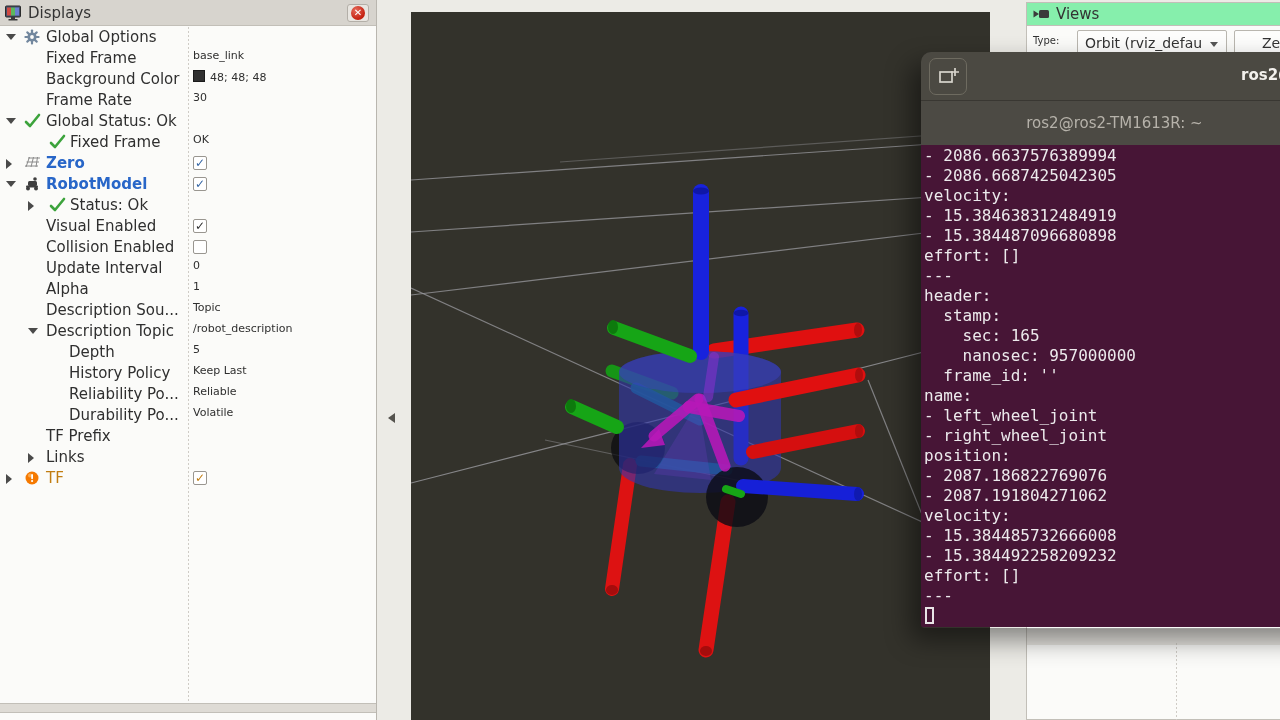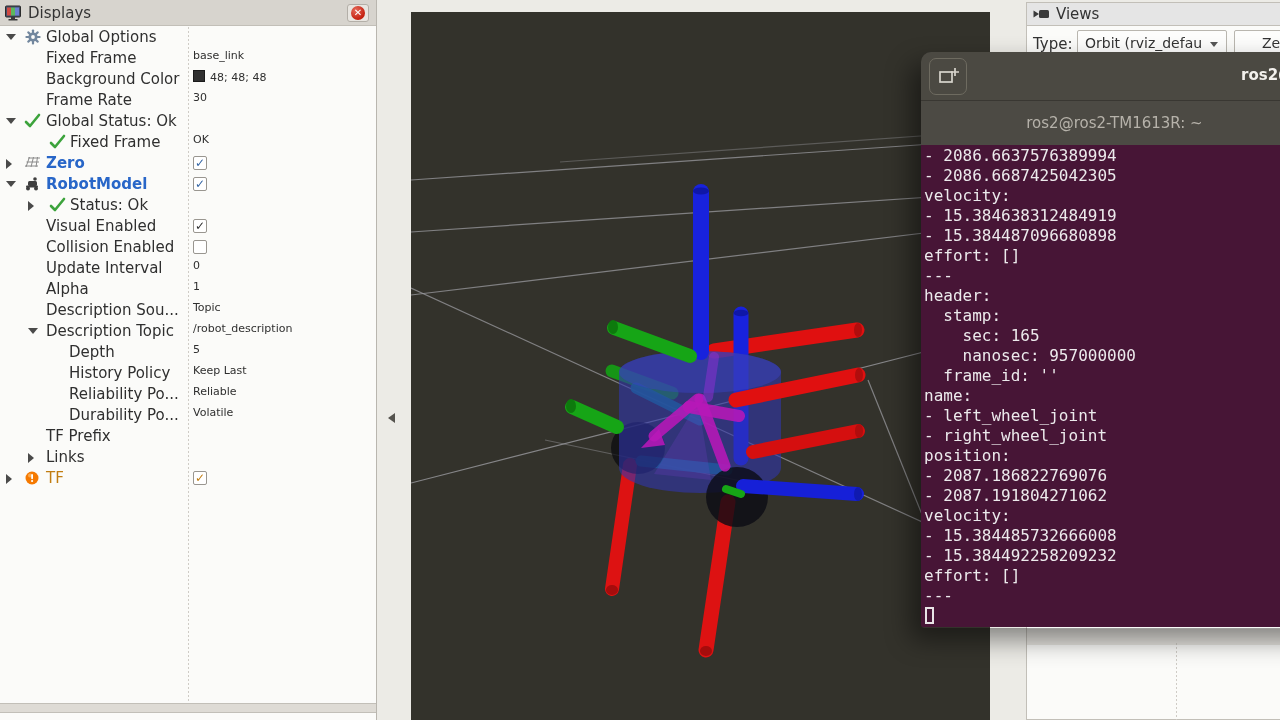--- a/index.html
+++ b/index.html
@@ -24,23 +24,23 @@
   .cbox { position:absolute; left:193px; top:3px; width:14px; height:14px; background:#fff; border:1px solid #999690; border-radius:2px; font-size:12px; font-weight:bold; line-height:13px; text-align:center; }
   .swatch { display:inline-block; width:12px; height:12px; background:#303030; border:1px solid #1a1a1a; vertical-align:-1px; margin-right:5px; }
   #displays-footer-band { position:absolute; left:0; top:703px; width:376px; height:10px; background:#dedbd5; border-top:1px solid #c2bfb8; border-bottom:1px solid #c2bfb8; }
 
   
   #viewport { position:absolute; left:411px; top:12px; width:579px; height:708px; background:#33322b; }
   #collapse-handle { position:absolute; left:388px; top:413px; width:0; height:0; border-top:5px solid transparent; border-bottom:5px solid transparent; border-right:7px solid #55534e; }
 
   
   #views-panel { position:absolute; left:1026px; top:2px; width:254px; height:718px; background:#fbfbf9; border:1px solid #c2bfb8; border-right:none; }
-  #views-titlebar { height:23px; background:#e5e5e5; border-bottom:1px solid #c2bfb8; display:flex; align-items:center; padding-left:6px; }
+  #views-titlebar { height:23px; background:#86efac; border-bottom:1px solid #c2bfb8; display:flex; align-items:center; padding-left:6px; }
   #views-type-row { position:relative; height:30px; }
-  #views-type-label { position:absolute; left:6px; top:9px; font-size:15px; color:#333; }
+  #views-type-label { position:absolute; left:6px; top:9px; font-size:10px; color:#333; }
   #views-type-combo { position:absolute; left:50px; top:4px; width:150px; height:26px; background:#fdfdfc; border:1px solid #b9b6af; border-radius:2px; font-size:14px; color:#333; padding:4px 0 0 7px; white-space:nowrap; overflow:hidden; }
   #views-type-combo .combo-arrow { position:absolute; right:8px; top:11px; width:0; height:0; border-left:4px solid transparent; border-right:4px solid transparent; border-top:5px solid #555; }
   #views-zero-btn { position:absolute; left:207px; top:4px; width:88px; height:26px; background:#fdfdfc; border:1px solid #b9b6af; border-radius:2px; font-size:14px; color:#333; text-align:center; padding-top:4px; }
   #views-list-divider { position:absolute; left:149px; top:640px; width:1px; height:78px; background-image:linear-gradient(#cfccc6 50%, transparent 50%); background-size:1px 4px; }
   #views-list-band { position:absolute; left:0px; top:626px; width:254px; height:16px; background:#e9e7e2; }
 
   
   #terminal { position:absolute; left:921px; top:52px; width:460px; height:576px; border-top-left-radius:10px; border-bottom-left-radius:4px; overflow:hidden; box-shadow:-10px 12px 26px rgba(0,0,0,0.45); z-index:20; }
   #term-header { position:relative; height:49px; background:#4b4942; border-bottom:1px solid #393732; }
   #term-newtab { position:absolute; left:8px; top:6px; width:38px; height:37px; border:1px solid #6e6b60; border-radius:7px; }
@@ -64,21 +64,21 @@
       <rect x="11" y="3.5" width="4" height="8" fill="#6a7fd1"></rect>
       <rect x="7" y="13" width="4" height="2" fill="#3a3a3a"></rect>
       <rect x="4.5" y="15" width="9" height="1.5" fill="#3a3a3a"></rect>
     </svg>
     <span class="panel-title">Displays</span>
     <div id="displays-close">
         <div class="red-ball">✕</div>
       </div>
   </div>
   <div id="tree">
-      <div class="trow" style="top: 0px; text-align: right;">
+      <div class="trow" style="top: 0px;">
         <div class="arrow arrow-down" style="left: 6px;"></div>
         <span class="ricon" style="left: 24px;"><svg width="16" height="16" viewBox="0 0 16 16">
             <g fill="#72879e">
               <circle cx="8" cy="8" r="4.6"></circle>
               <rect x="6.9" y="0.4" width="2.2" height="4" rx="0.8" transform="rotate(0 8 8)"></rect>
               <rect x="6.9" y="0.4" width="2.2" height="4" rx="0.8" transform="rotate(45 8 8)"></rect>
               <rect x="6.9" y="0.4" width="2.2" height="4" rx="0.8" transform="rotate(90 8 8)"></rect>
               <rect x="6.9" y="0.4" width="2.2" height="4" rx="0.8" transform="rotate(135 8 8)"></rect>
               <rect x="6.9" y="0.4" width="2.2" height="4" rx="0.8" transform="rotate(180 8 8)"></rect>
               <rect x="6.9" y="0.4" width="2.2" height="4" rx="0.8" transform="rotate(225 8 8)"></rect>

